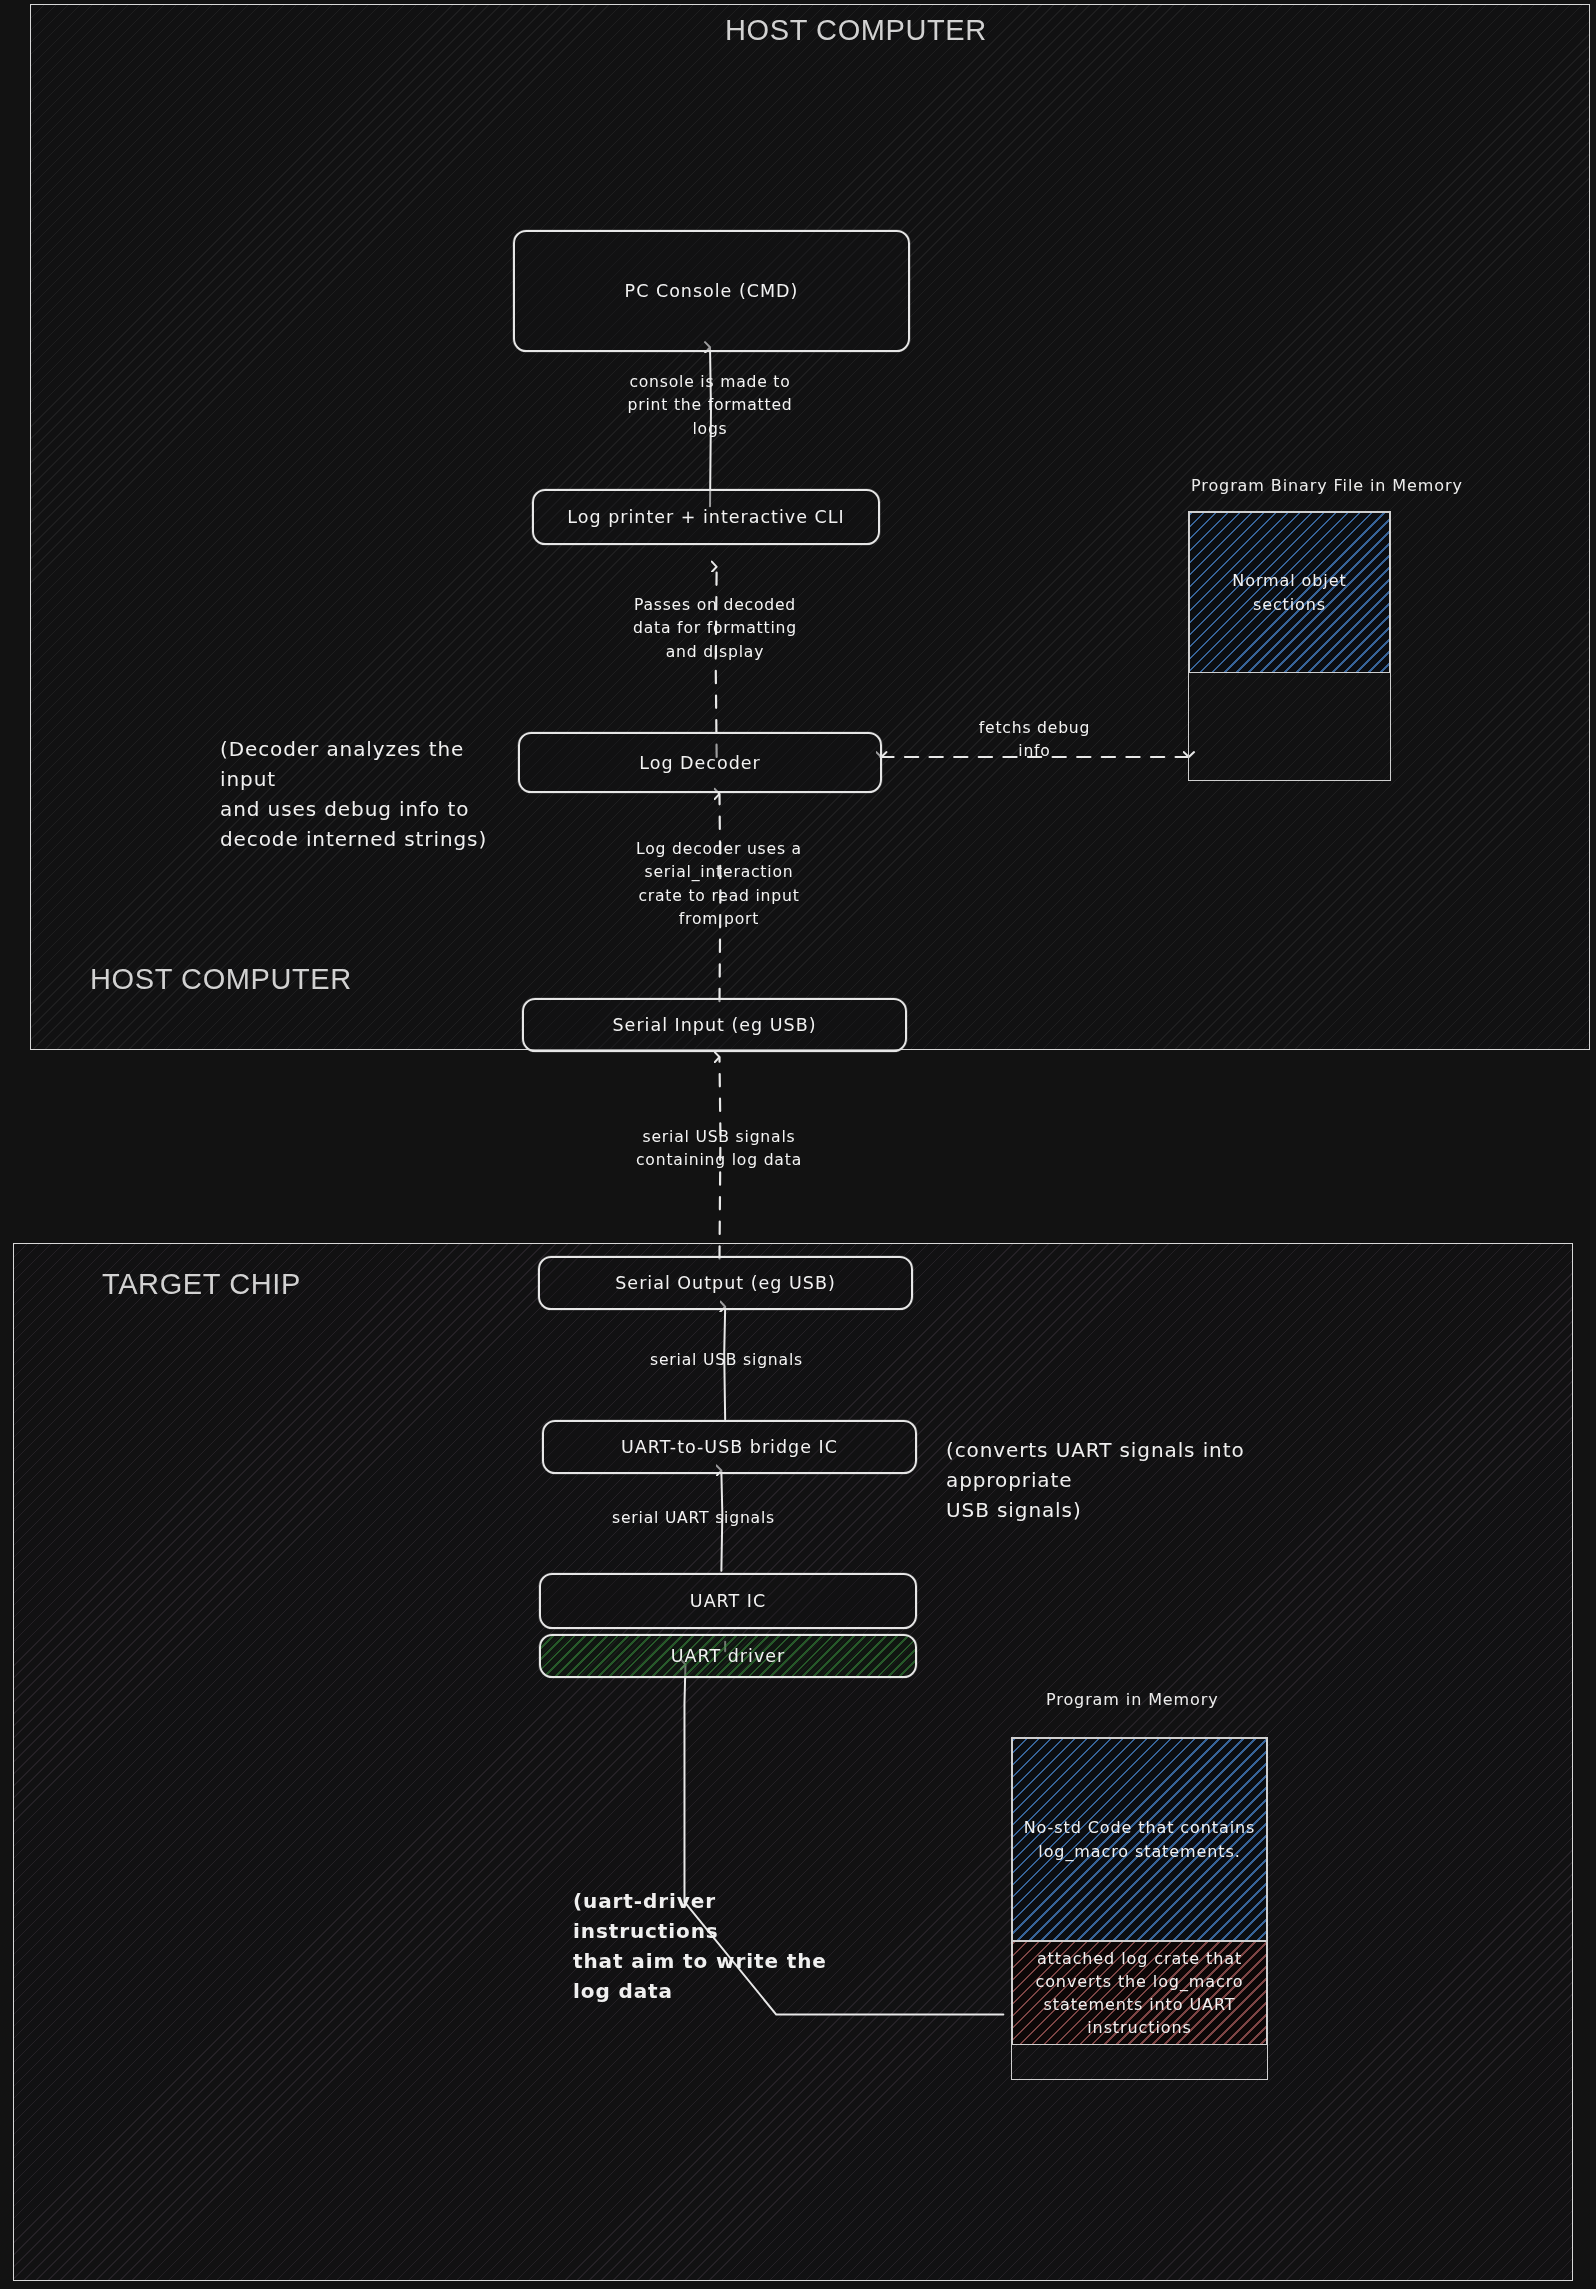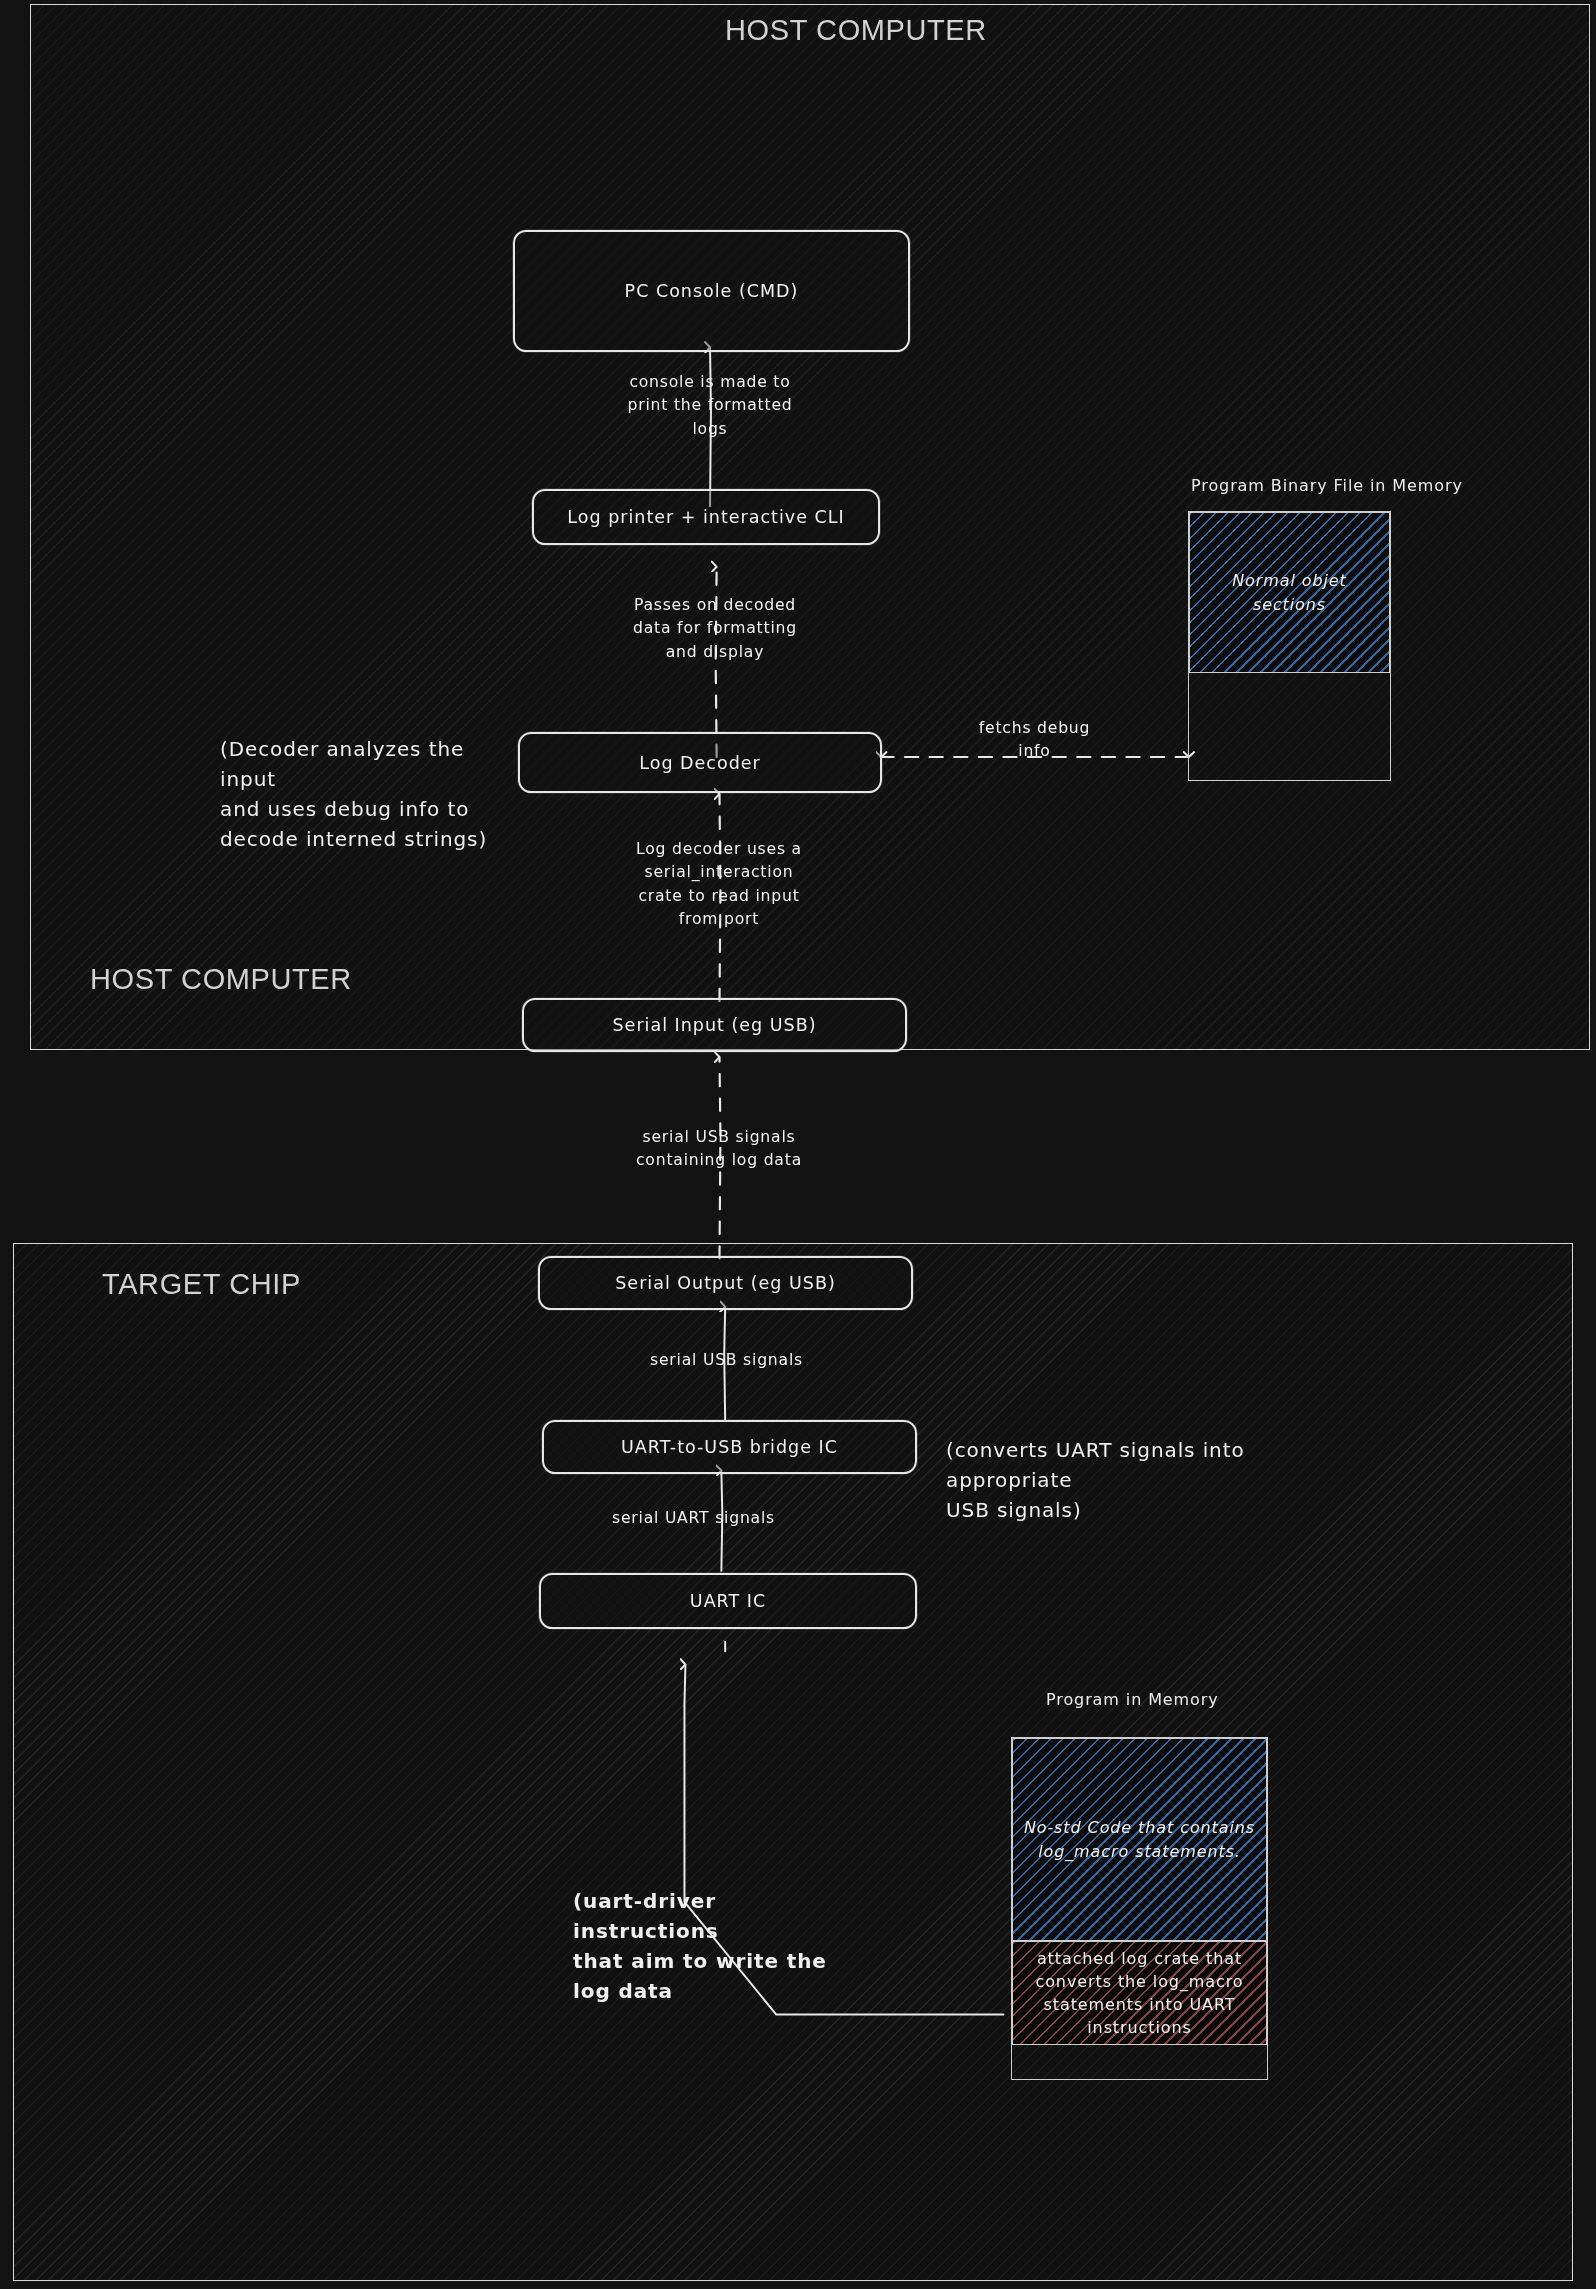--- a/index.html
+++ b/index.html
@@ -73,21 +73,20 @@
     padding:3.8px 7.6px;
   }
   .fill-blue{
     background-color:#0b0d11;
     background-image:repeating-linear-gradient(
       135deg,
       rgba(63,114,175,0.85) 0px,
       rgba(63,114,175,0.85) 1.9px,
       rgba(0,0,0,0) 1.9px,
       rgba(0,0,0,0) 8.5px);
-    font-style:italic;
   }
   .fill-green{
     background-color:#070d07;
     background-image:
       repeating-linear-gradient(45deg, rgba(27,116,42,0.85) 0px, rgba(27,116,42,0.85) 1.9px, rgba(0,0,0,0) 1.9px, rgba(0,0,0,0) 8.5px),
       repeating-linear-gradient(135deg, rgba(27,116,42,0.85) 0px, rgba(27,116,42,0.85) 1.9px, rgba(0,0,0,0) 1.9px, rgba(0,0,0,0) 8.5px);
   }
   .fill-red{
     background-color:#0c0707;
     background-image:repeating-linear-gradient(
@@ -195,20 +194,21 @@
 
   <div class="edgelabel" style="left:577px;top:1126px;width:284px;">serial USB signals
 containing log data</div>
 
   <div class="node" style="left:538px;top:1256px;width:371px;height:50px;">Serial Output (eg USB)</div>
 
   <div class="node" style="left:542px;top:1420px;width:371px;height:50px;">UART-to-USB bridge IC</div>
 
   <div class="node" style="left:539px;top:1573px;width:374px;height:52px;">UART IC</div>
 
+  <div class="node green" style="left:539px;top:1634px;width:374px;height:40px;">UART driver</div>
 
   <div class="edgelabel" style="left:601px;top:1349px;width:251px;">serial USB signals</div>
 
   <div class="edgelabel" style="left:568px;top:1507px;width:251px;">serial UART signals</div>
 
   <div class="note" style="left:946px;top:1435px;width:416px;">(converts UART signals into appropriate
 USB signals)</div>
 
   <div class="note" style="left:573px;top:1886px;width:256px;text-align:left;font-weight:bold;">(uart-driver instructions
 that aim to write the

